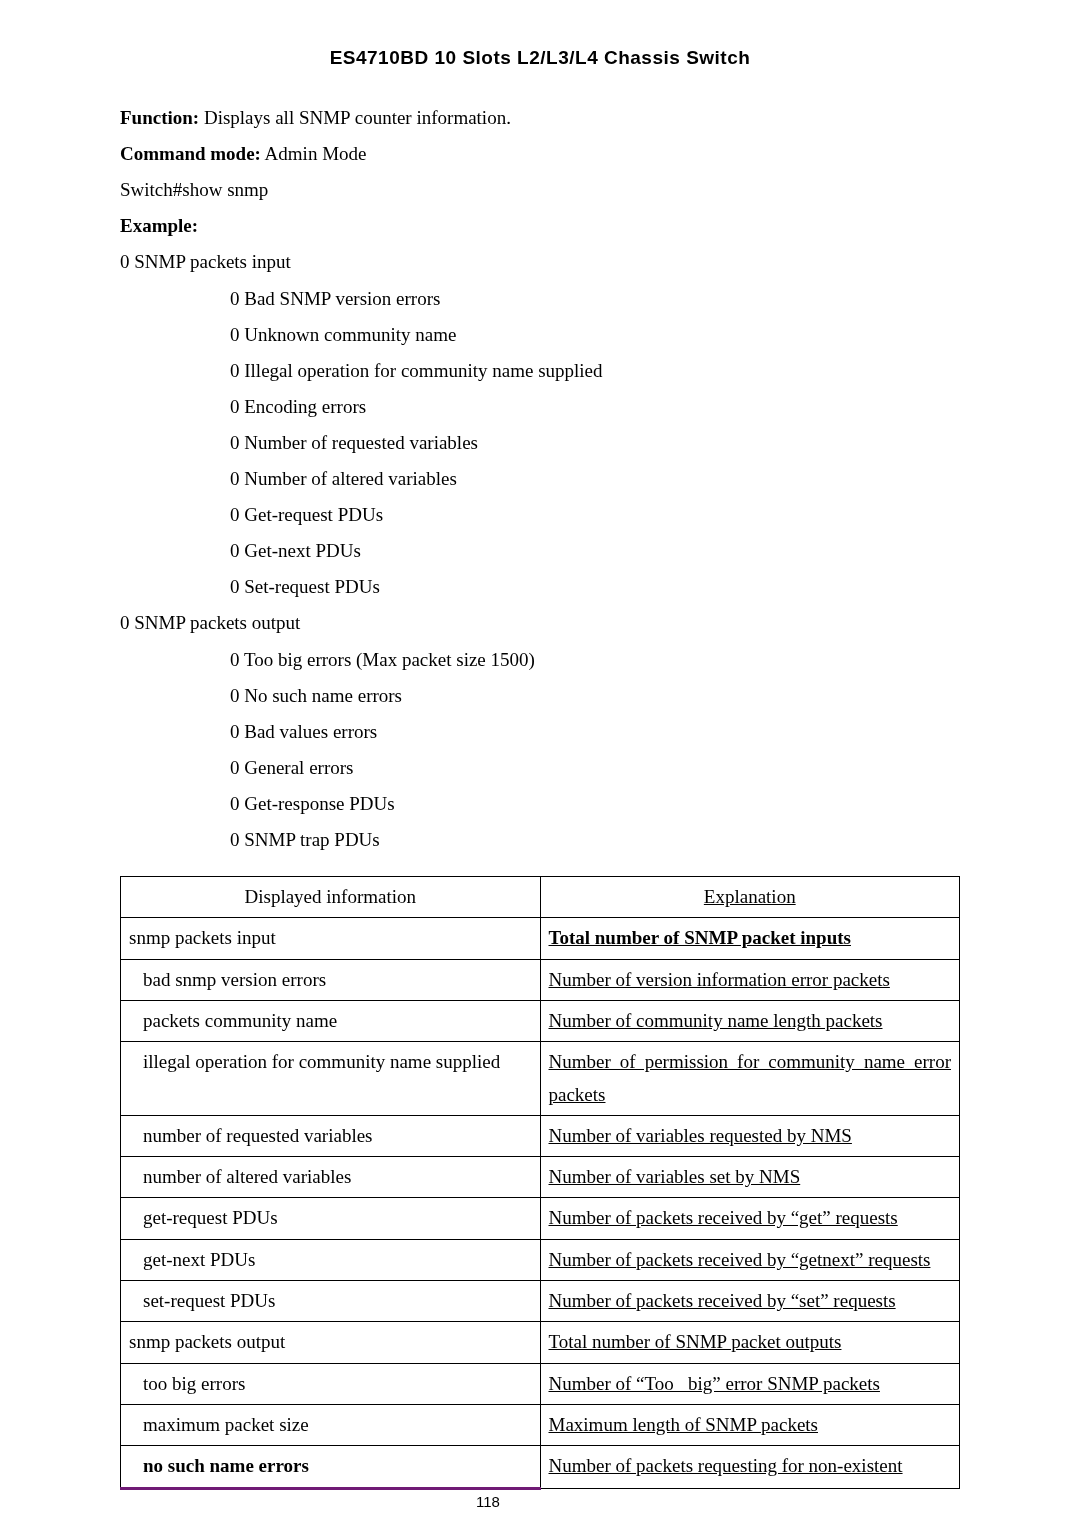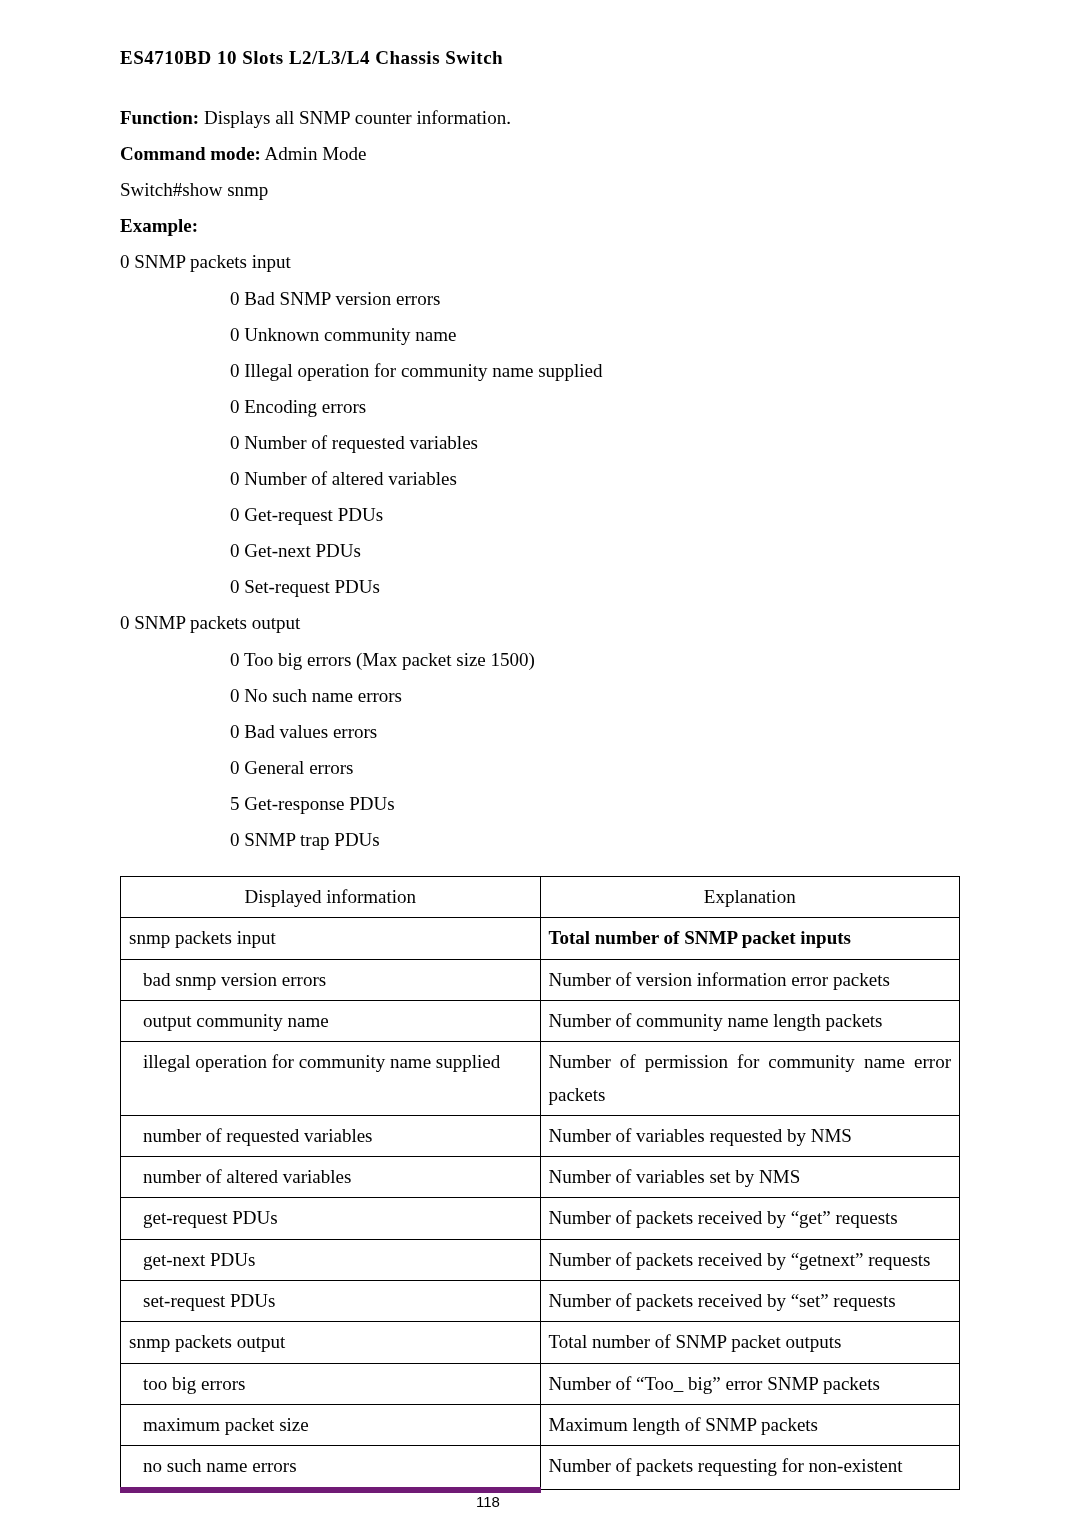--- a/index.html
+++ b/index.html
@@ -14,44 +14,44 @@
     box-sizing: border-box;
     position: relative;
   }
   .page {
     padding: 40px 120px 0 120px;
     box-sizing: border-box;
     font-size: 19px;
     line-height: 1.9;
   }
   .header-title {
-    text-align: left;
+    text-align: center;
     font-weight: bold;
-    font-family: Liberation Serif, serif;
+    font-family: Liberation Sans, sans-serif;
     font-size: 19px;
     margin-bottom: 24px;
     letter-spacing: 0.5px;
   }
   .bold { font-weight: bold; }
   .indent1 { padding-left: 110px; }
   .line { margin: 0; }
   table.info {
     border-collapse: collapse;
     width: 100%;
     font-size: 19px;
     margin-top: 18px;
   }
   table.info td {
     border: 1px solid #000;
     padding: 4px 8px 4px 8px;
     vertical-align: top;
     line-height: 1.7;
   }
   table.info td.leftcell { width: 50%; }
-  table.info td.rightcell { width: 50%; }
+  table.info td.rightcell { width: 50%; text-decoration: underline; }
   .pad1 { padding-left: 14px; display: inline-block; }
   .nopad { padding-left: 0; display: inline-block; }
   .centered-header { text-align: center; }
   .page-number {
     position: absolute;
     bottom: 18px;
     width: 976px;
     text-align: center;
     font-size: 15px;
     font-family: Arial, Helvetica, sans-serif;
@@ -81,39 +81,39 @@
   <p class="line indent1">0 Number of requested variables</p>
   <p class="line indent1">0 Number of altered variables</p>
   <p class="line indent1">0 Get-request PDUs</p>
   <p class="line indent1">0 Get-next PDUs</p>
   <p class="line indent1">0 Set-request PDUs</p>
   <p class="line">0 SNMP packets output</p>
   <p class="line indent1">0 Too big errors (Max packet size 1500)</p>
   <p class="line indent1">0 No such name errors</p>
   <p class="line indent1">0 Bad values errors</p>
   <p class="line indent1">0 General errors</p>
-  <p class="line indent1">5 Get-response PDUs</p>
+  <p class="line indent1">0 Get-response PDUs</p>
   <p class="line indent1">0 SNMP trap PDUs</p>
 
   <table class="info">
     <tbody>
         <tr>
       <td class="leftcell centered-header">Displayed information</td>
       <td class="rightcell centered-header">Explanation</td>
     </tr>
     <tr>
       <td class="leftcell"><span class="nopad">snmp packets input</span></td>
       <td class="rightcell"><span class="bold">Total number of SNMP packet inputs</span></td>
     </tr>
     <tr>
       <td class="leftcell"><span class="pad1">bad snmp version errors</span></td>
       <td class="rightcell">Number of version information error packets</td>
     </tr>
     <tr>
-      <td class="leftcell"><span class="pad1">output community name</span></td>
+      <td class="leftcell"><span class="pad1">packets community name</span></td>
       <td class="rightcell">Number of community name length packets</td>
     </tr>
     <tr>
       <td class="leftcell"><span class="pad1">illegal operation for community name supplied</span></td>
       <td class="rightcell" style="text-align:justify;">Number of permission for community name error packets</td>
     </tr>
     <tr>
       <td class="leftcell"><span class="pad1">number of requested variables</span></td>
       <td class="rightcell">Number of variables requested by NMS</td>
     </tr>
@@ -139,21 +139,21 @@
     </tr>
     <tr>
       <td class="leftcell"><span class="pad1">too big errors</span></td>
       <td class="rightcell">Number of “Too_ big” error SNMP packets</td>
     </tr>
     <tr>
       <td class="leftcell"><span class="pad1">maximum packet size</span></td>
       <td class="rightcell">Maximum length of SNMP packets</td>
     </tr>
     <tr>
-      <td class="leftcell" style="border-bottom:6px solid #701a75;"><span class="pad1">no such name errors</span></td>
+      <td class="leftcell" style="border-bottom:3px solid #701a75;font-weight:bold;"><span class="pad1">no such name errors</span></td>
       <td class="rightcell" style="border-bottom:1px solid #000;">Number of packets requesting for non-existent</td>
     </tr>
   </tbody>
     </table>
 
 </div>
 
 <div class="page-number">118</div>
 
 </body></html>

